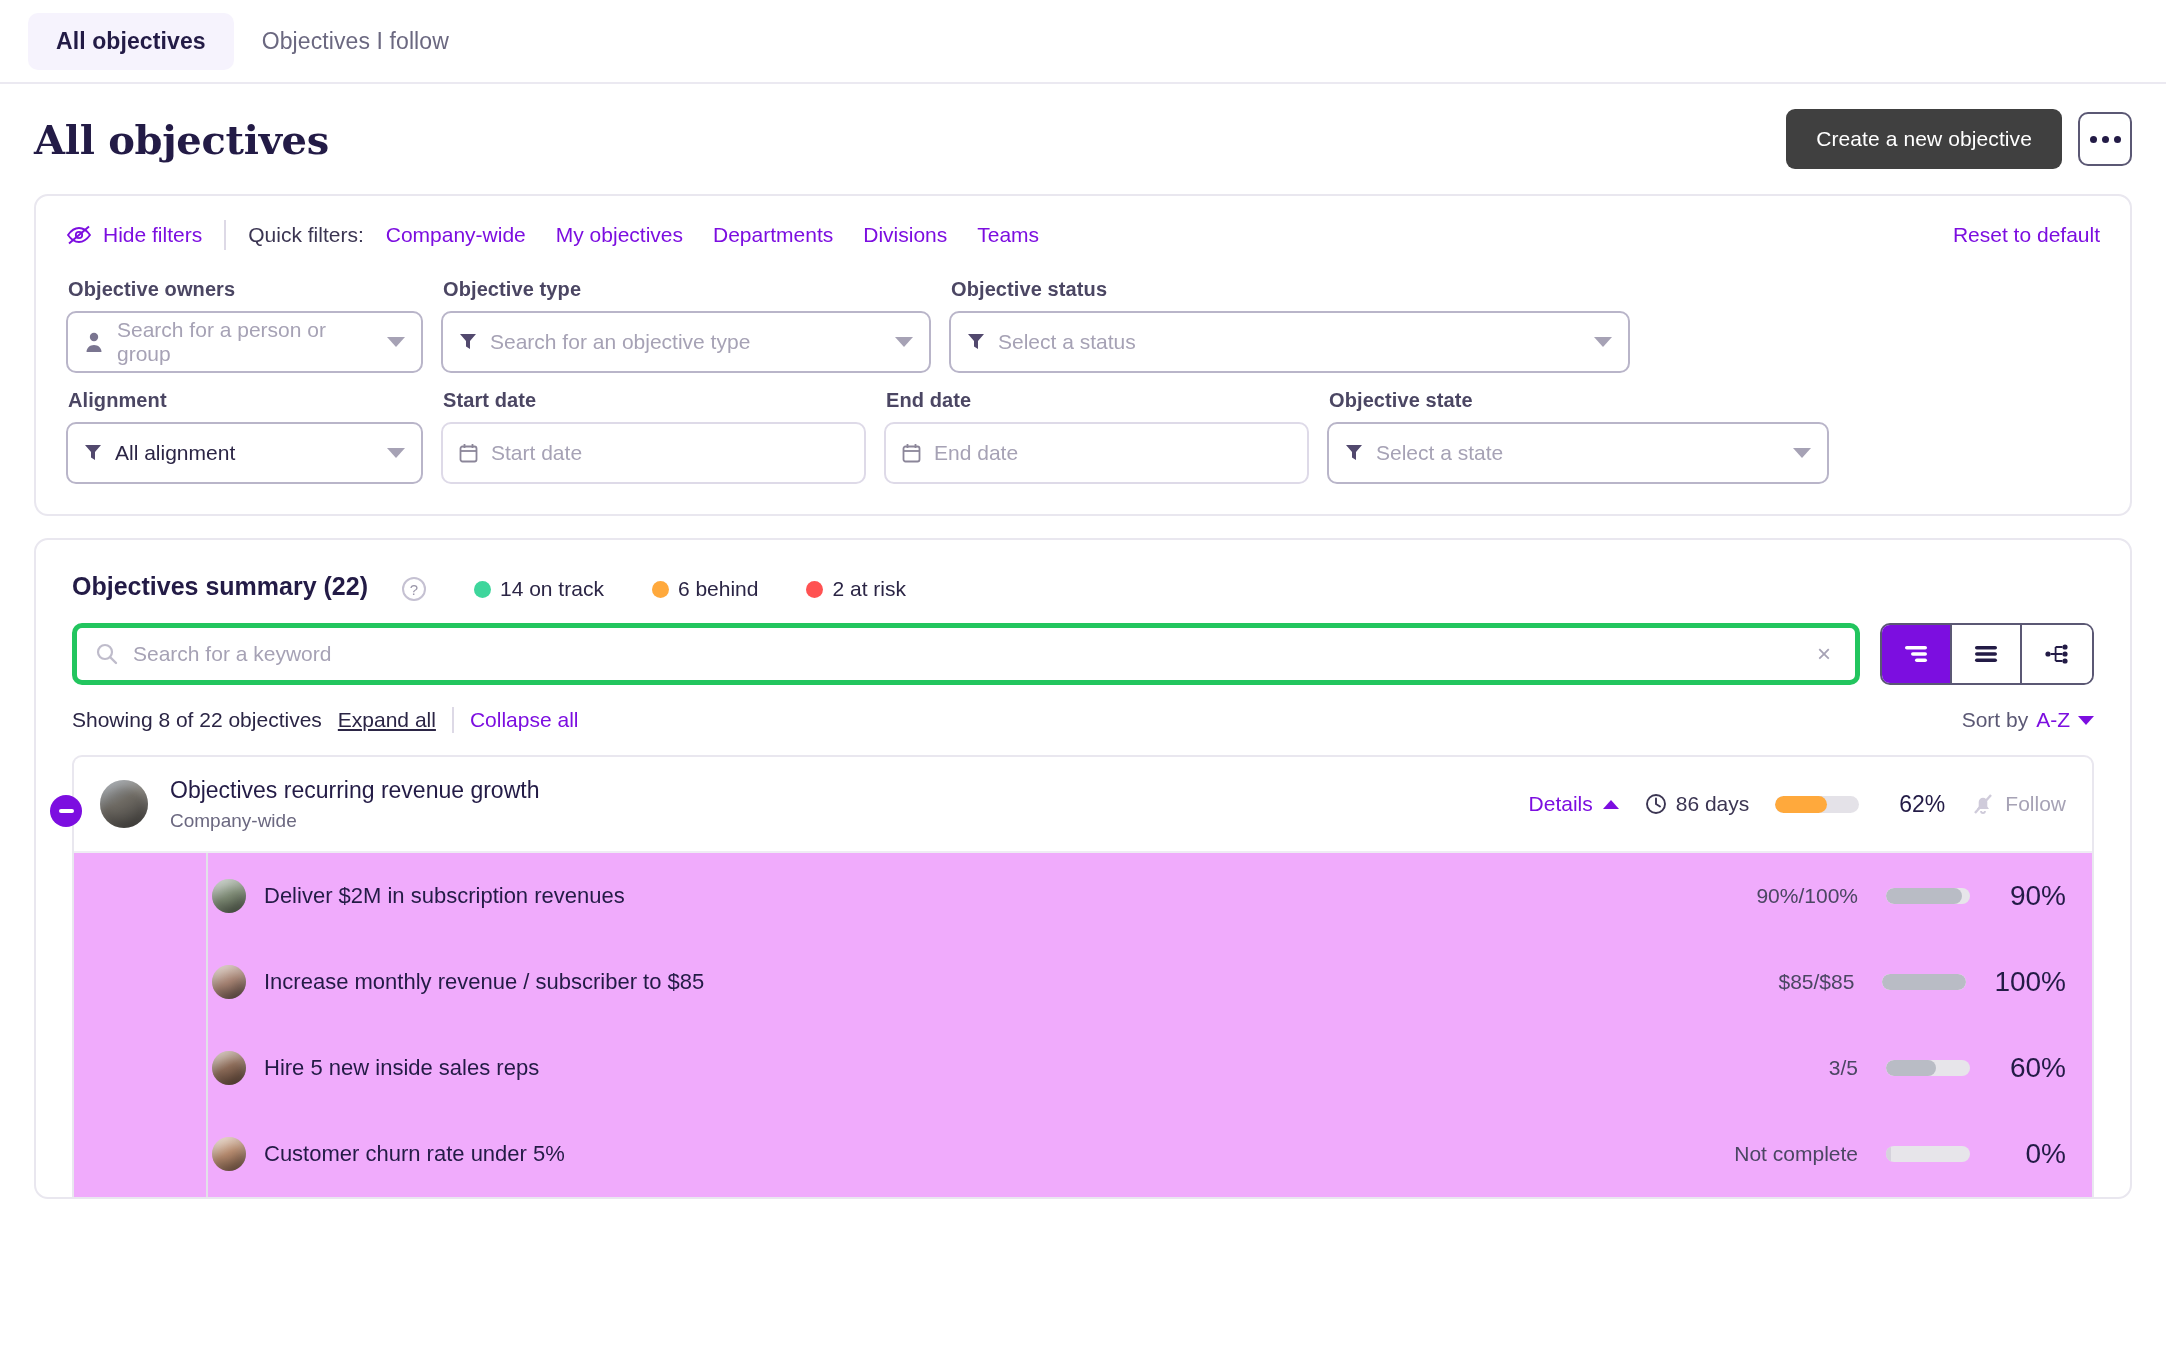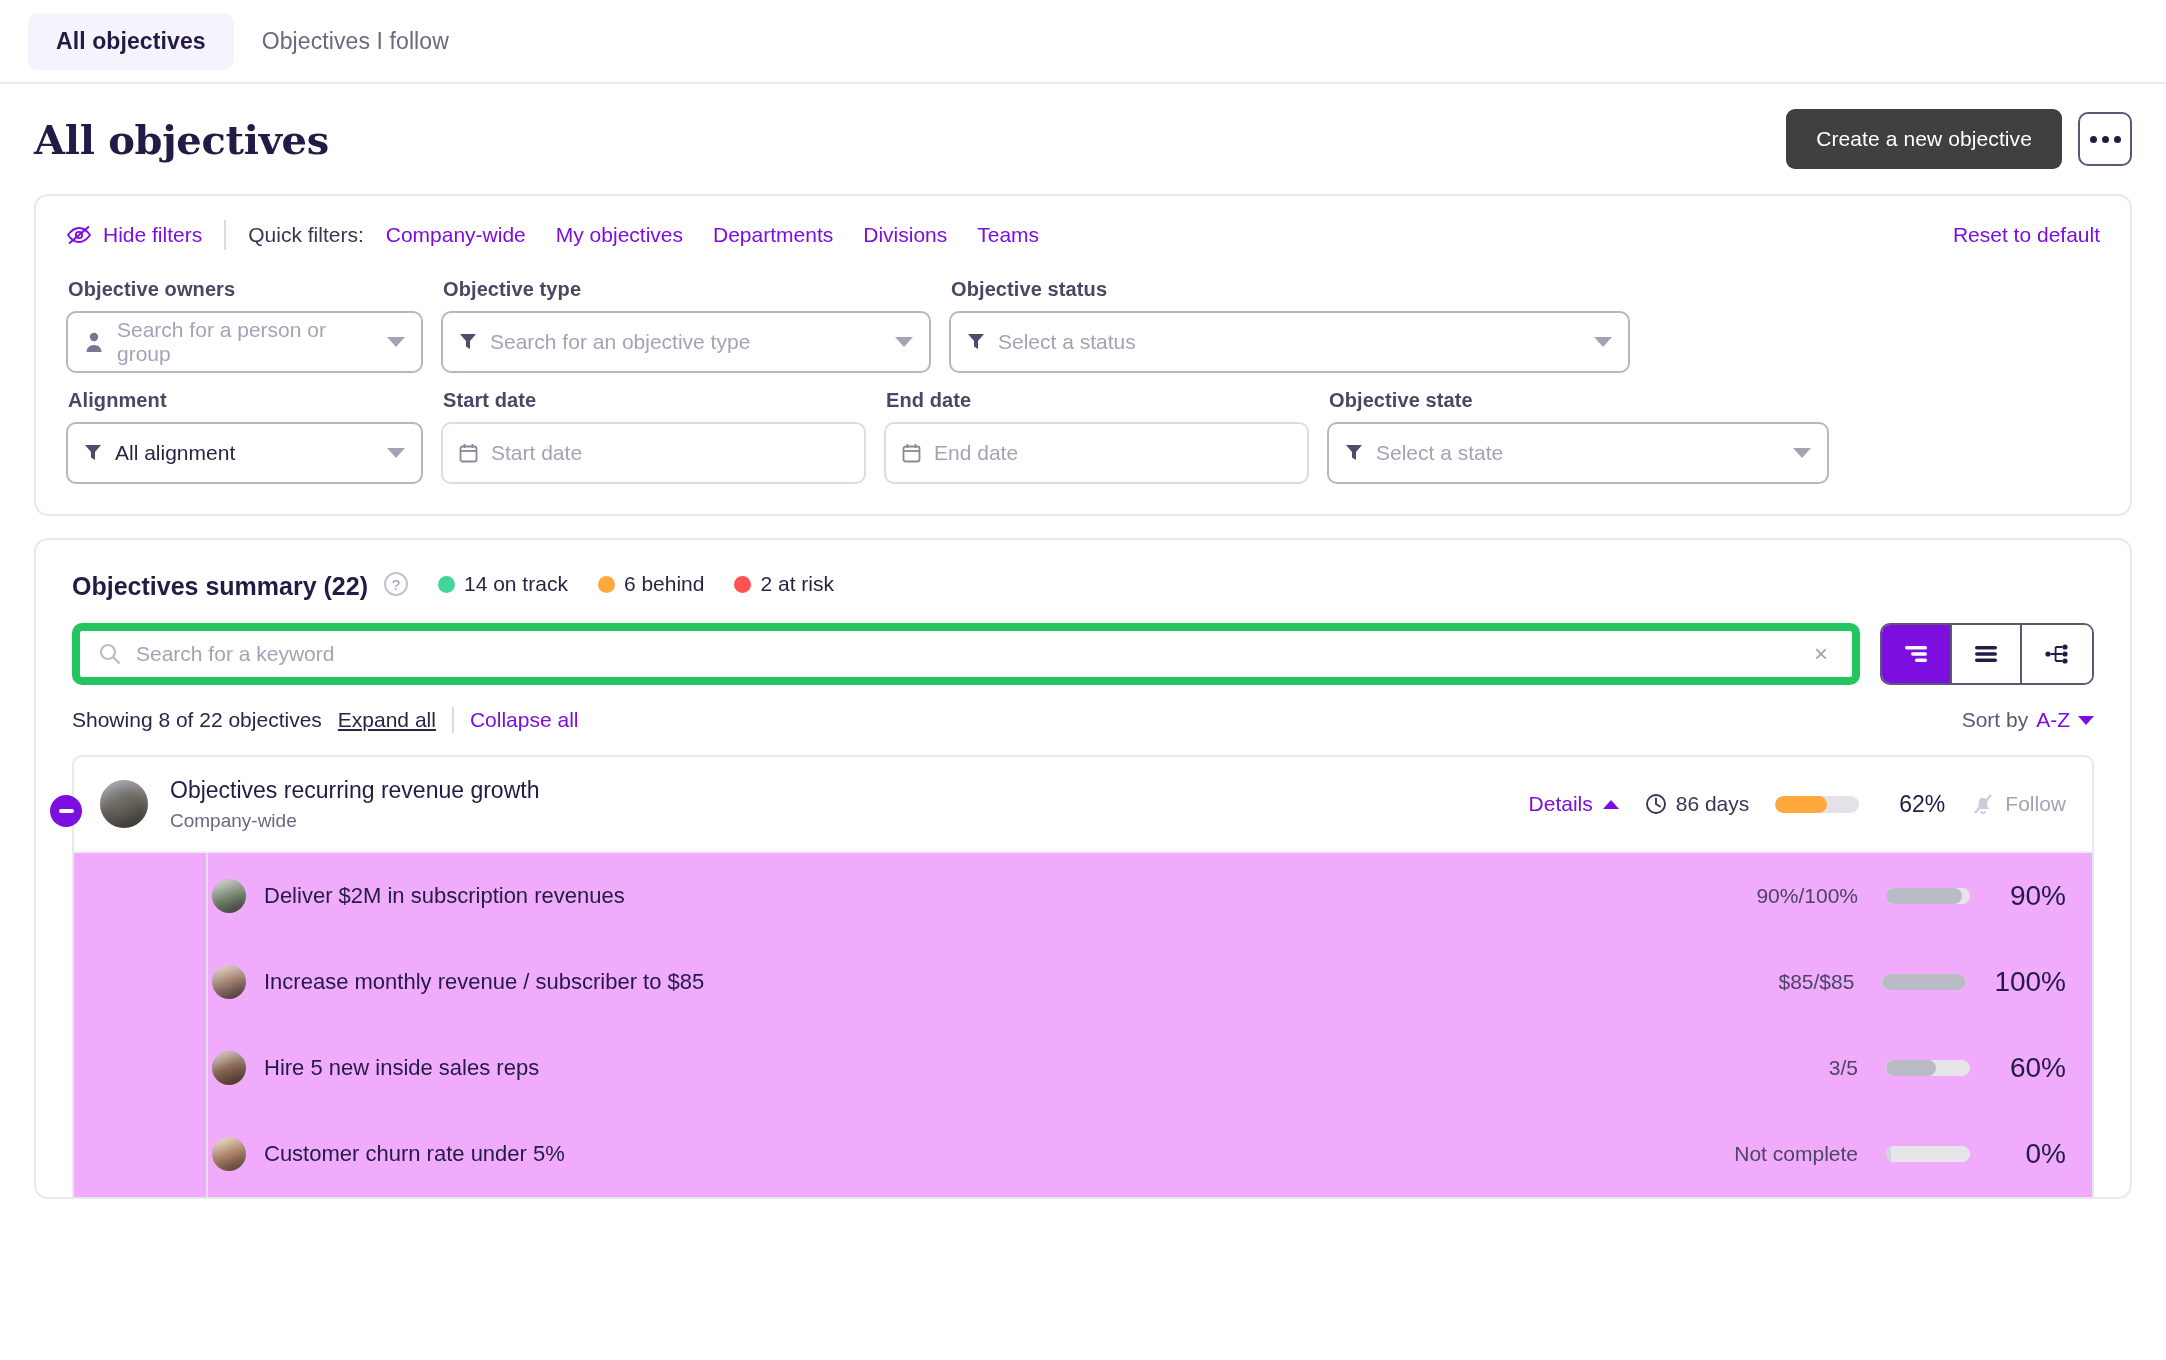--- a/index.html
+++ b/index.html
@@ -122,37 +122,37 @@
     margin-left: auto;
     width: 0; height: 0;
     border-left: 9px solid transparent;
     border-right: 9px solid transparent;
     border-top: 10px solid #a6a2b5;
   }
   .ico { flex: 0 0 auto; display: flex; align-items: center; }
 
   
   .summary-head {
-    display: flex; align-items: flex-start; gap: 16px;
+    display: flex; align-items: flex-end; gap: 34px;
     padding: 32px 36px 0 36px;
   }
   .summary-title { font-size: 25px; font-weight: 700; color: #231b46; }
   .qmark {
     width: 24px; height: 24px; border-radius: 50%;
     border: 2px solid #c5c1d2; color: #9a96a9;
     font-size: 15px; display: flex; align-items: center; justify-content: center;
   }
   .stat { display: flex; align-items: center; gap: 9px; font-size: 21px; color: #2b2545; margin-left: 14px; }
   .dot { width: 17px; height: 17px; border-radius: 50%; display: block; }
 
   .search-row { display: flex; align-items: center; gap: 20px; padding: 22px 36px 0 36px; }
   .search-box {
     flex: 1;
     height: 62px;
-    border: 8px solid #22c55e;
+    border: 5px solid #22c55e;
     border-radius: 10px;
     display: flex; align-items: center; padding: 0 18px; gap: 14px;
   }
   .search-box input {
     border: none; outline: none; flex: 1;
     font-size: 21px; color: #2b2545;
     font-family: "Liberation Sans", sans-serif;
     background: transparent;
   }
   .search-box input::placeholder { color: #a6a2b5; }

